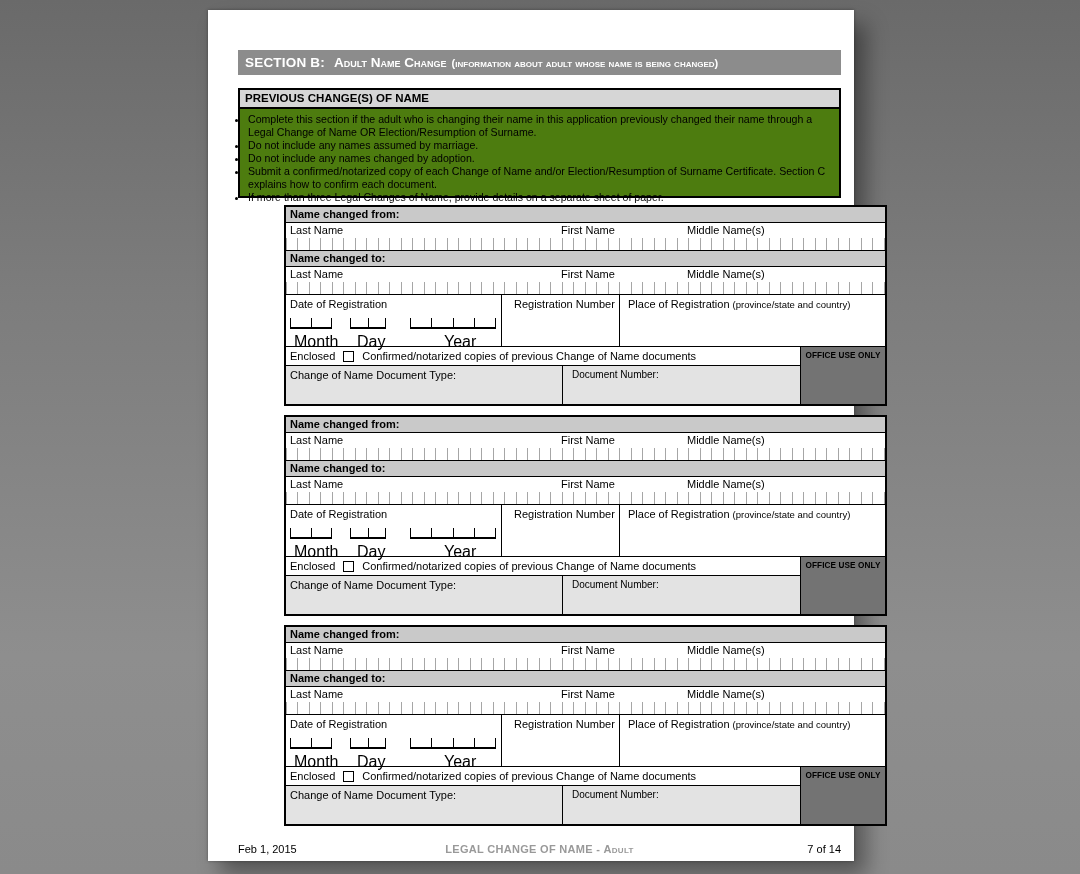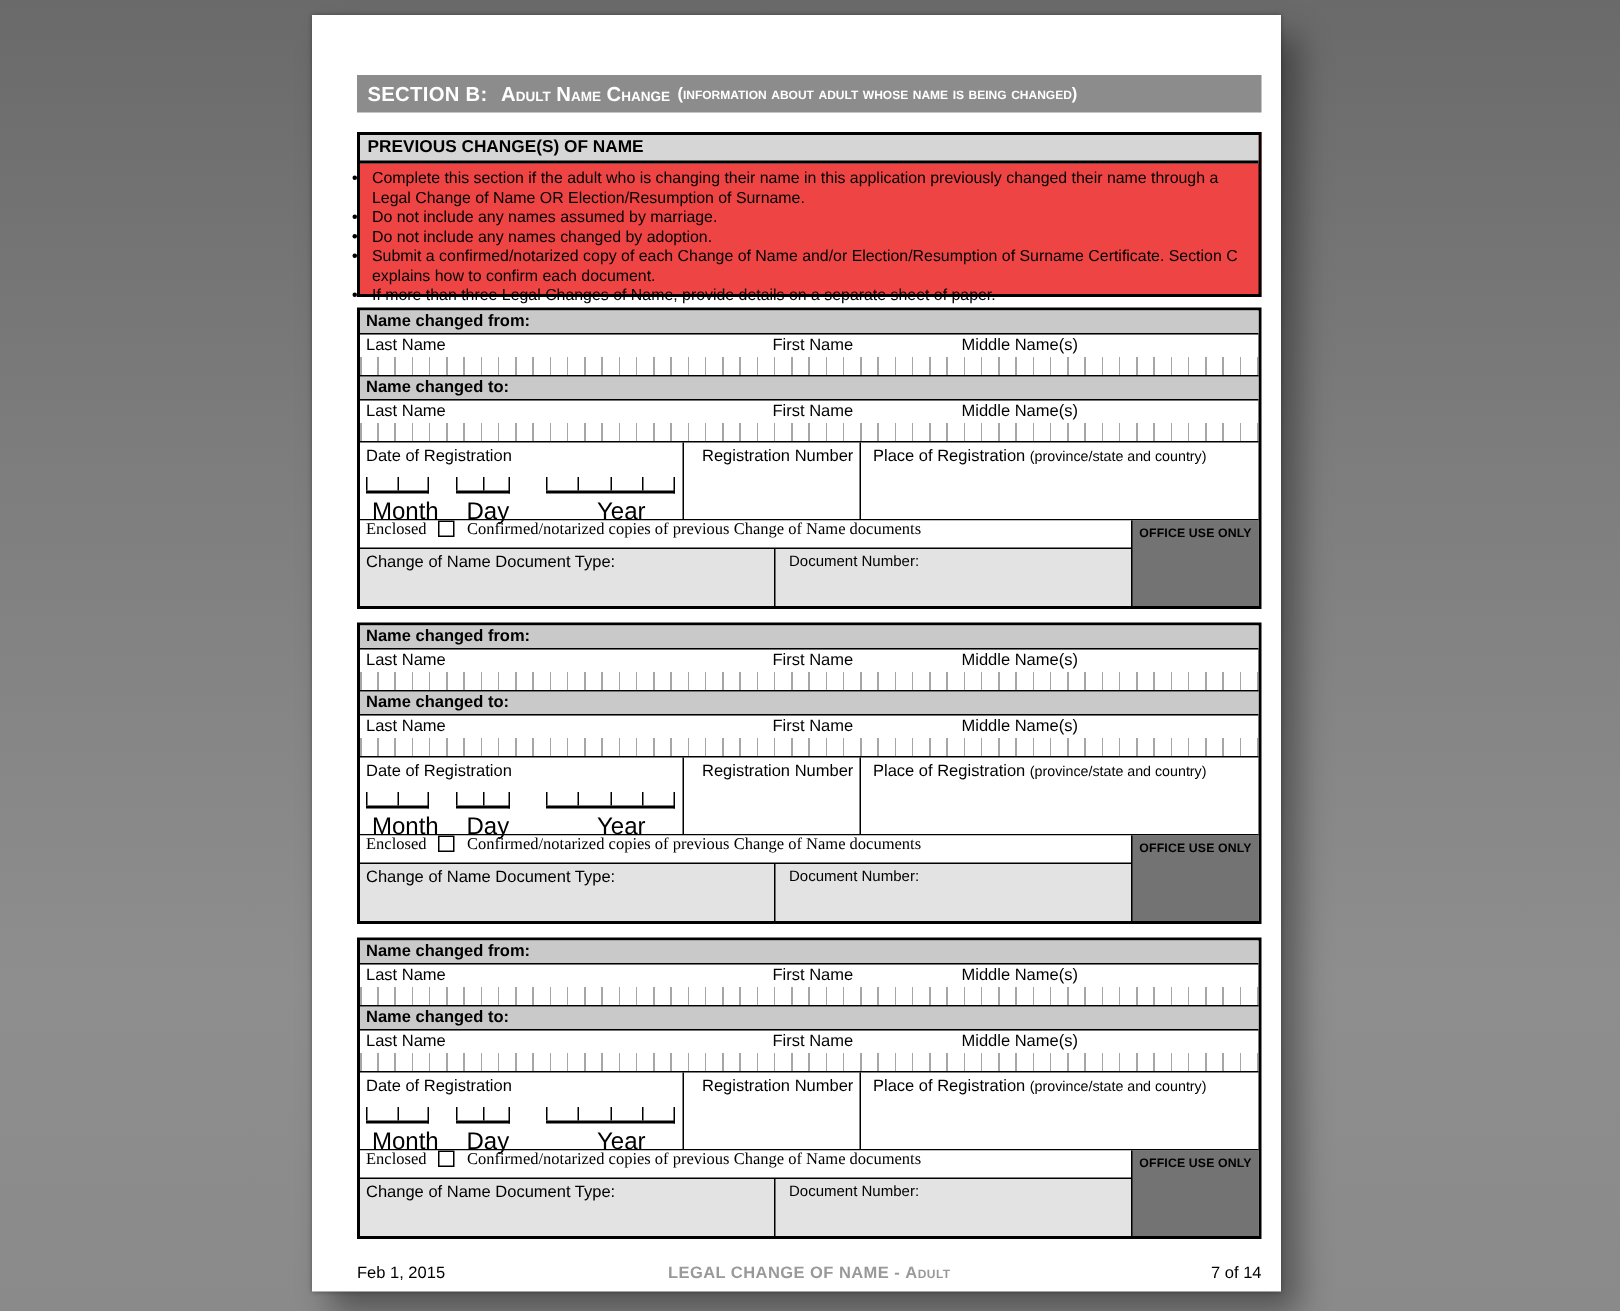--- a/index.html
+++ b/index.html
@@ -19,32 +19,32 @@
   
   .sec-bar {
     top:40px; height:25px; background:#8c8c8c; color:#ffffff;
     display:flex; align-items:center; padding-left:7px; white-space:nowrap;
   }
   .sec-prefix { font-weight:bold; font-size:13.5px; letter-spacing:.2px; }
   .sec-title  { font-weight:bold; font-size:13.5px; font-variant:small-caps; margin-left:9px; }
   .sec-sub    { font-weight:bold; font-size:11px;  font-variant:small-caps; margin-left:5px; }
 
   
-  .prev-box { top:78px; height:110px; border:2px solid #000; background:#ef4444; }
+  .prev-box { top:78px; height:110px; border:2px solid #000; background:#4d7c0f; }
   .prev-hdr {
     height:19px; background:#d6d6d6; border-bottom:2px solid #000;
     font-weight:bold; font-size:11.5px; padding:2px 0 0 5px; color:#000;
   }
   .prev-body { padding:4px 6px 0 6px; }
   .prev-body ul { margin-left:2px; }
   .prev-body li { font-size:10.6px; line-height:13px; color:#000; }
 
   
   .entries { position:absolute; left:30px; top:195px; width:603px; }
-  .blk { width:603px; height:201px; border:2px solid #000; margin-bottom:9px; background:#fff; }
+  .blk { width:603px; height:201px; border:2px solid #000; margin-bottom:9px; background:#fff;margin-left:46px; }
   .row-hdr {
     height:16px; background:#c9c9c9; border-bottom:1px solid #000;
     font-weight:bold; font-size:11px; padding:1px 0 0 4px;
   }
   .row-name { height:28px; position:relative; border-bottom:1px solid #000; }
   .row-name .lbl { position:absolute; top:1px; font-size:11px; }
   .lbl-last   { left:4px; }
   .lbl-first  { left:275px; }
   .lbl-middle { left:401px; }
   .comb-strip {
@@ -62,22 +62,22 @@
           border-right:1px solid #000; border-bottom:2px solid #000; }
   .comb .dc { flex:1; border-left:1px solid #000; }
   .comb-month { left:4px;  width:42px; }
   .comb-day   { left:64px; width:36px; }
   .comb-year  { left:124px; width:86px; }
   .dlbl { position:absolute; top:38px; font-size:16px; }
   .dlbl-month { left:8px; } .dlbl-day { left:71px; } .dlbl-year { left:158px; }
 
   .row-bottom { display:flex; height:57px; }
   .bot-left { flex:1; display:flex; flex-direction:column; }
-  .row-encl { height:19px; border-bottom:1px solid #000; display:flex; align-items:flex-start;
-              font-size:11px; padding-left:4px; background:#fff;font-family:Liberation Serif, serif; }
+  .row-encl { height:19px; border-bottom:1px solid #000; display:flex; align-items:center;
+              font-size:11px; padding-left:4px; background:#fff; }
   .cbx { width:11px; height:11px; border:1.5px solid #000; display:inline-block;
          margin:0 8px 0 8px; background:#fff; }
   .row-doc { flex:1; display:flex; background:#e3e3e3; }
   .doc-type { width:277px; border-right:1px solid #000; font-size:11px; padding:3px 0 0 4px; }
   .doc-num  { flex:1; font-size:10px; padding:3px 0 0 9px; }
   .office-col { width:85px; border-left:1px solid #000; background:#737373;
                 font-weight:bold; font-size:8.2px; text-align:center; padding-top:4px;
                 letter-spacing:.1px; }
 
   

